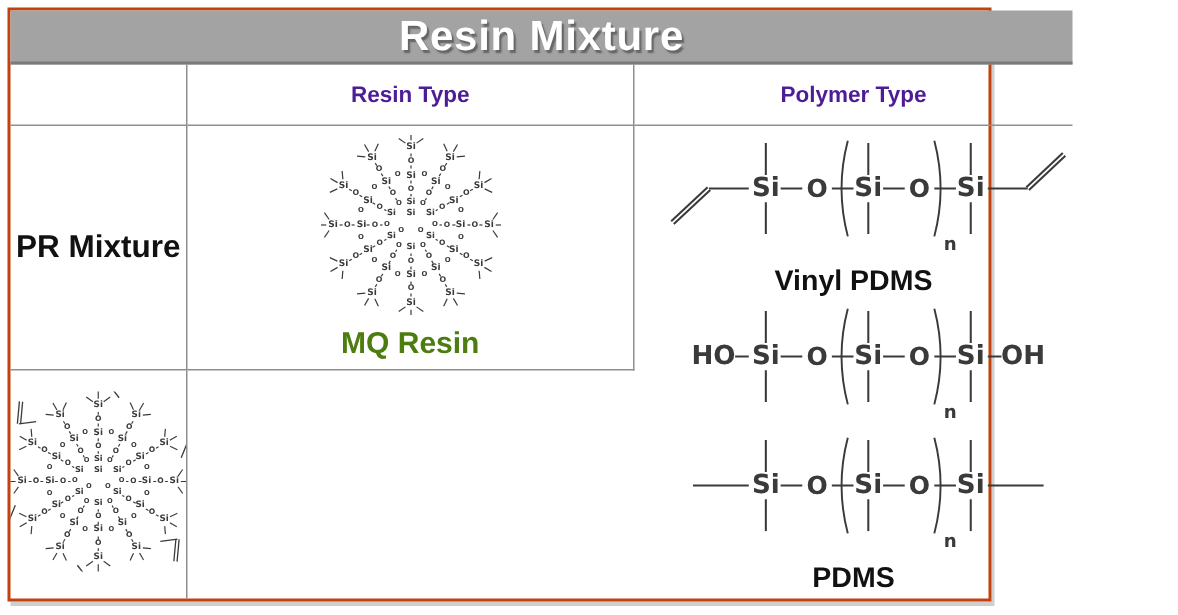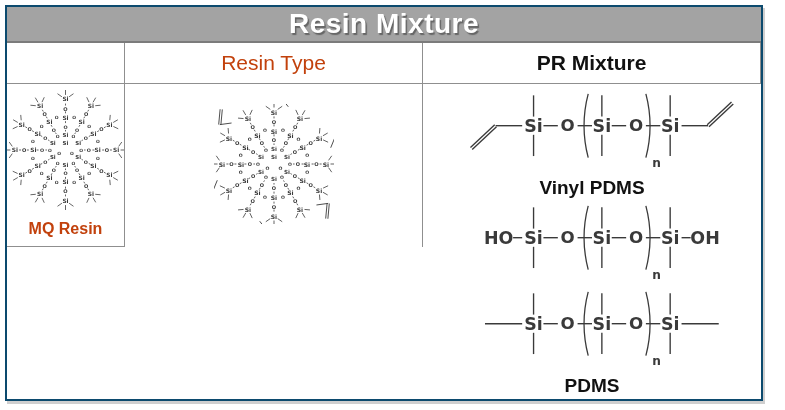--- a/index.html
+++ b/index.html
@@ -1,61 +1,62 @@
 <!DOCTYPE html>
 <html><head>
 <meta charset="utf-8">
 <style>
   * { margin:0; padding:0; box-sizing:border-box; }
   html,body { width:785px; height:410px; background:#ffffff; overflow:hidden;
               font-family:"Liberation Sans", sans-serif; }
   .tbl {
-    position:absolute; left:5px; top:5px; width:758px; height:396px;
+    position:absolute; left:5px; top:5px; width:656px; height:396px;
     background:#ffffff;
-    border:2px solid #0c4a6e;
+    border:2px solid #c2410c;
     box-shadow:2px 3px 0 #cfcfcf;
     display:grid;
     grid-template-columns:118px 298px 1fr;
     grid-template-rows:36px 41px 163px 1fr;
   }
   .cell { display:flex; align-items:center; justify-content:center; }
   .br { border-right:1px solid #8f8f8f; }
   .bb { border-bottom:1px solid #8f8f8f; }
   .title-bar {
     grid-column:1 / 4;
     background:#a3a3a3;
     border-bottom:2px solid #7b7b7b;
     color:#ffffff; font-size:28px; font-weight:bold; letter-spacing:0.5px;
     text-shadow:1.5px 2px 1px rgba(90,90,90,0.85);
   }
-  .col-head { font-size:21px; font-weight:normal; color:#c2410c; }
+  .col-head { font-size:15px; font-weight:bold; color:#4c1d95; }
   .series-cell { font-size:21px; font-weight:bold; color:#111; }
   .resin-cell { flex-direction:column; justify-content:flex-end; padding-bottom:4px; }
   .resin-art { flex:1; display:flex; align-items:center; justify-content:center; width:100%; }
-  .resin-label { font-size:16px; font-weight:bold; color:#c2410c; line-height:26px; }
+  .resin-label { font-size:20px; font-weight:bold; color:#4d7c0f; line-height:26px; }
   .polymer-cell {
     grid-row:3 / 5; grid-column:3;
     display:flex; flex-direction:column; justify-content:space-evenly; align-items:center;
     padding:2px 0;
   }
   .poly-block { display:flex; flex-direction:column; align-items:center; }
   .poly-label { font-size:19px; font-weight:bold; color:#111; margin-top:5px; }
   svg text { font-family:"DejaVu Sans", sans-serif; }
   .resin-svg { width:120px; height:120px; }
   .poly-svg { width:292px; height:85px; }
 </style>
 </head>
 <body>
 
 <div class="tbl">
 
   <div class="cell title-bar">Resin Mixture</div>
 
   <div class="cell br bb"></div>
   <div class="cell br bb col-head">Resin Type</div>
+  <div class="cell bb col-head">Polymer Type</div>
 
   <div class="cell br bb series-cell">PR Mixture</div>
 
   <div class="cell br bb resin-cell">
     <div class="resin-art">
       <svg class="resin-svg" viewBox="0 0 120 120">
           <text x="60" y="8" font-size="6" text-anchor="middle" dominant-baseline="central" font-weight="bold" fill="#3a3a3a">Si</text>
           <line x1="56.31381580069954" y1="5.4189060364202914" x2="51.80847955711008" y2="2.264235636489536" stroke="#3a3a3a" stroke-width="0.8"></line>
           <line x1="60" y1="3.5" x2="60" y2="-2" stroke="#3a3a3a" stroke-width="0.8"></line>
           <line x1="63.68618419930046" y1="5.418906036420292" x2="68.19152044288992" y2="2.2642356364895395" stroke="#3a3a3a" stroke-width="0.8"></line>

